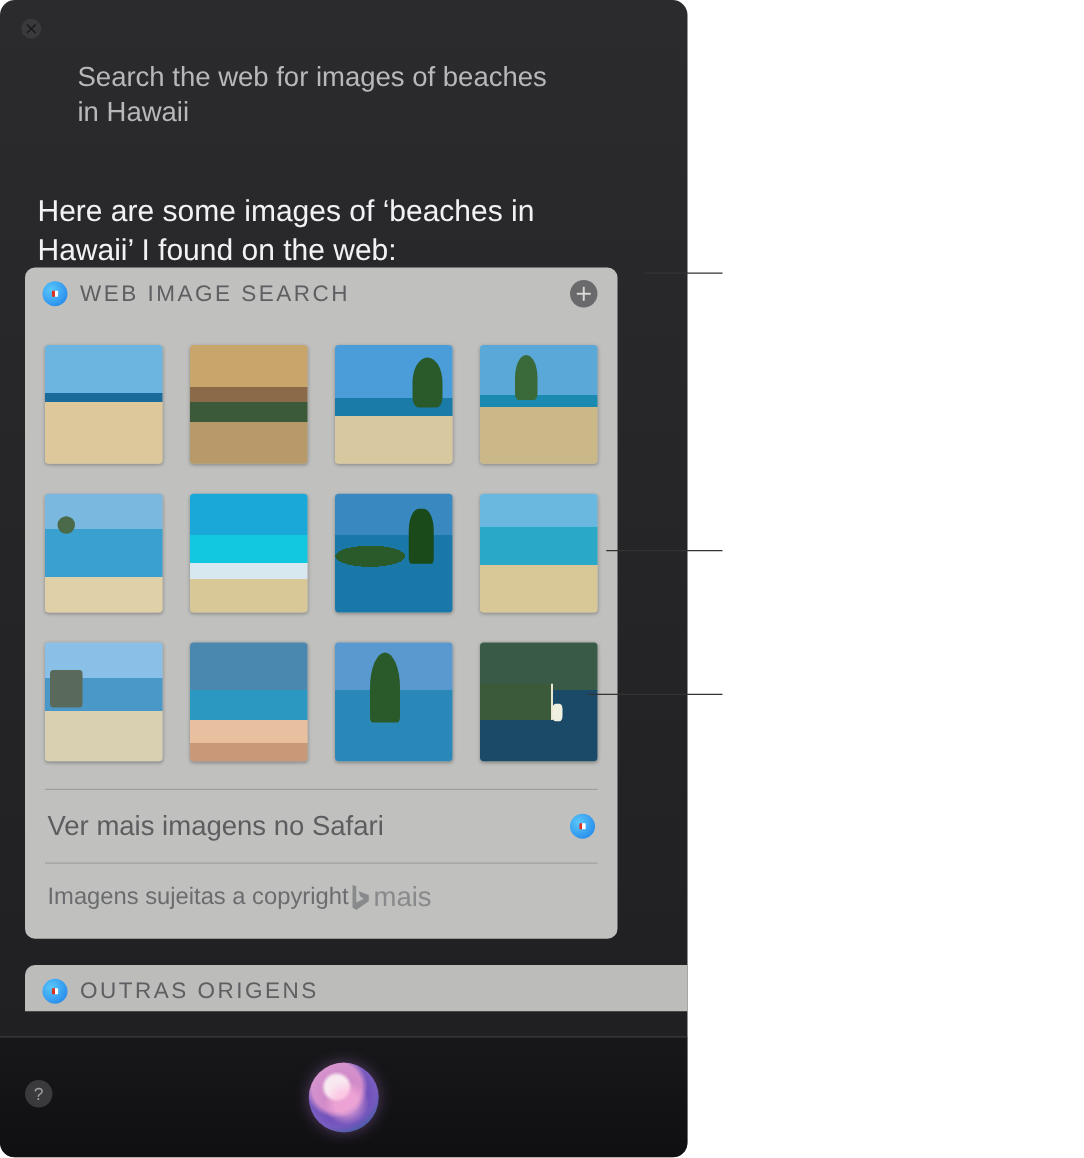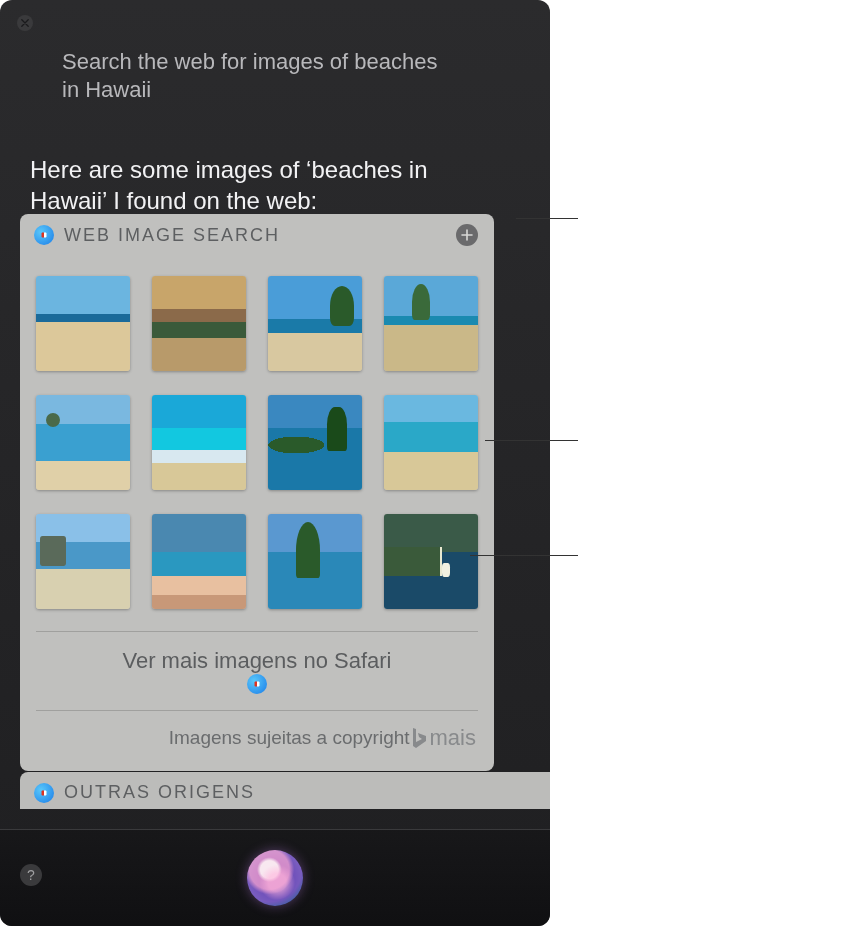--- a/index.html
+++ b/index.html
@@ -147,31 +147,30 @@
     .thumb-l::before{content:'';position:absolute;left:0;top:35%;width:100%;height:30%;background:linear-gradient(90deg, #3a5a3a 0% 60%, #e8e8d0 60% 62%, transparent 62%);}
     .thumb-l::after{content:'';position:absolute;left:62%;top:52%;width:8px;height:14px;background:#f0f0e0;border-radius:30%;}
 
     .divider { height: 1px; background: #a0a09e; margin: 0 16px; }
     .more-row {
       display: flex;
       align-items: center;
       justify-content: space-between;
       padding: 16px 18px;
       cursor: pointer;
-      flex-direction: column;
     }
     .more-text {
       color: #5b5d5f;
       font-size: 22px;
       font-weight: 400;
     }
     .footer-row {
       display: flex;
       align-items: center;
-      justify-content: flex-end;
+      justify-content: flex-start;
       padding: 14px 18px 20px 18px;
     }
     .copyright-text {
       color: #6a6c6e;
       font-size: 19px;
       font-weight: 400;
     }
     .bing-logo {
       display: flex;
       align-items: center;

